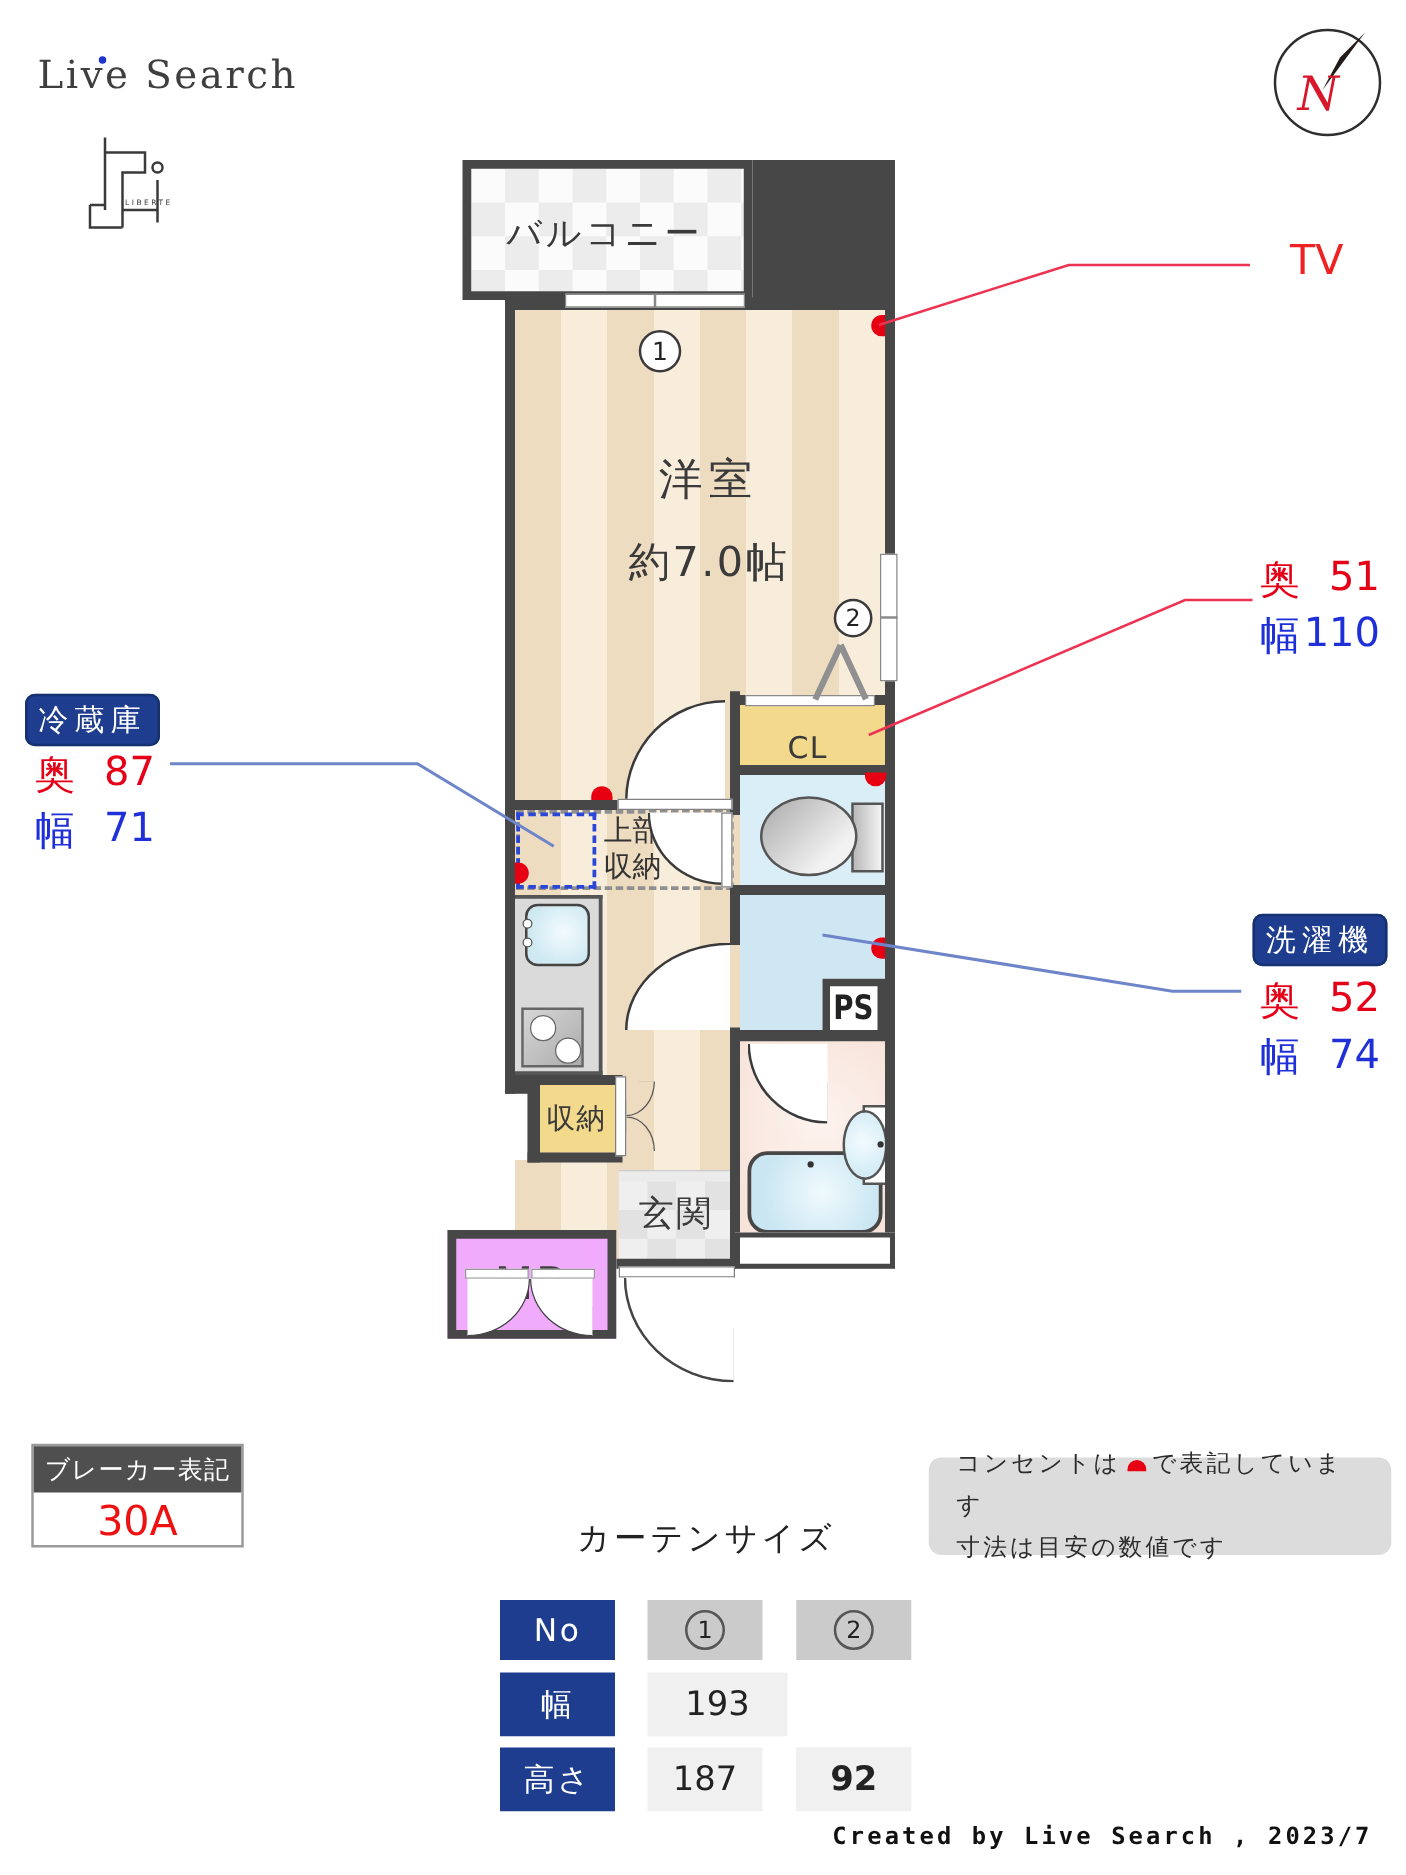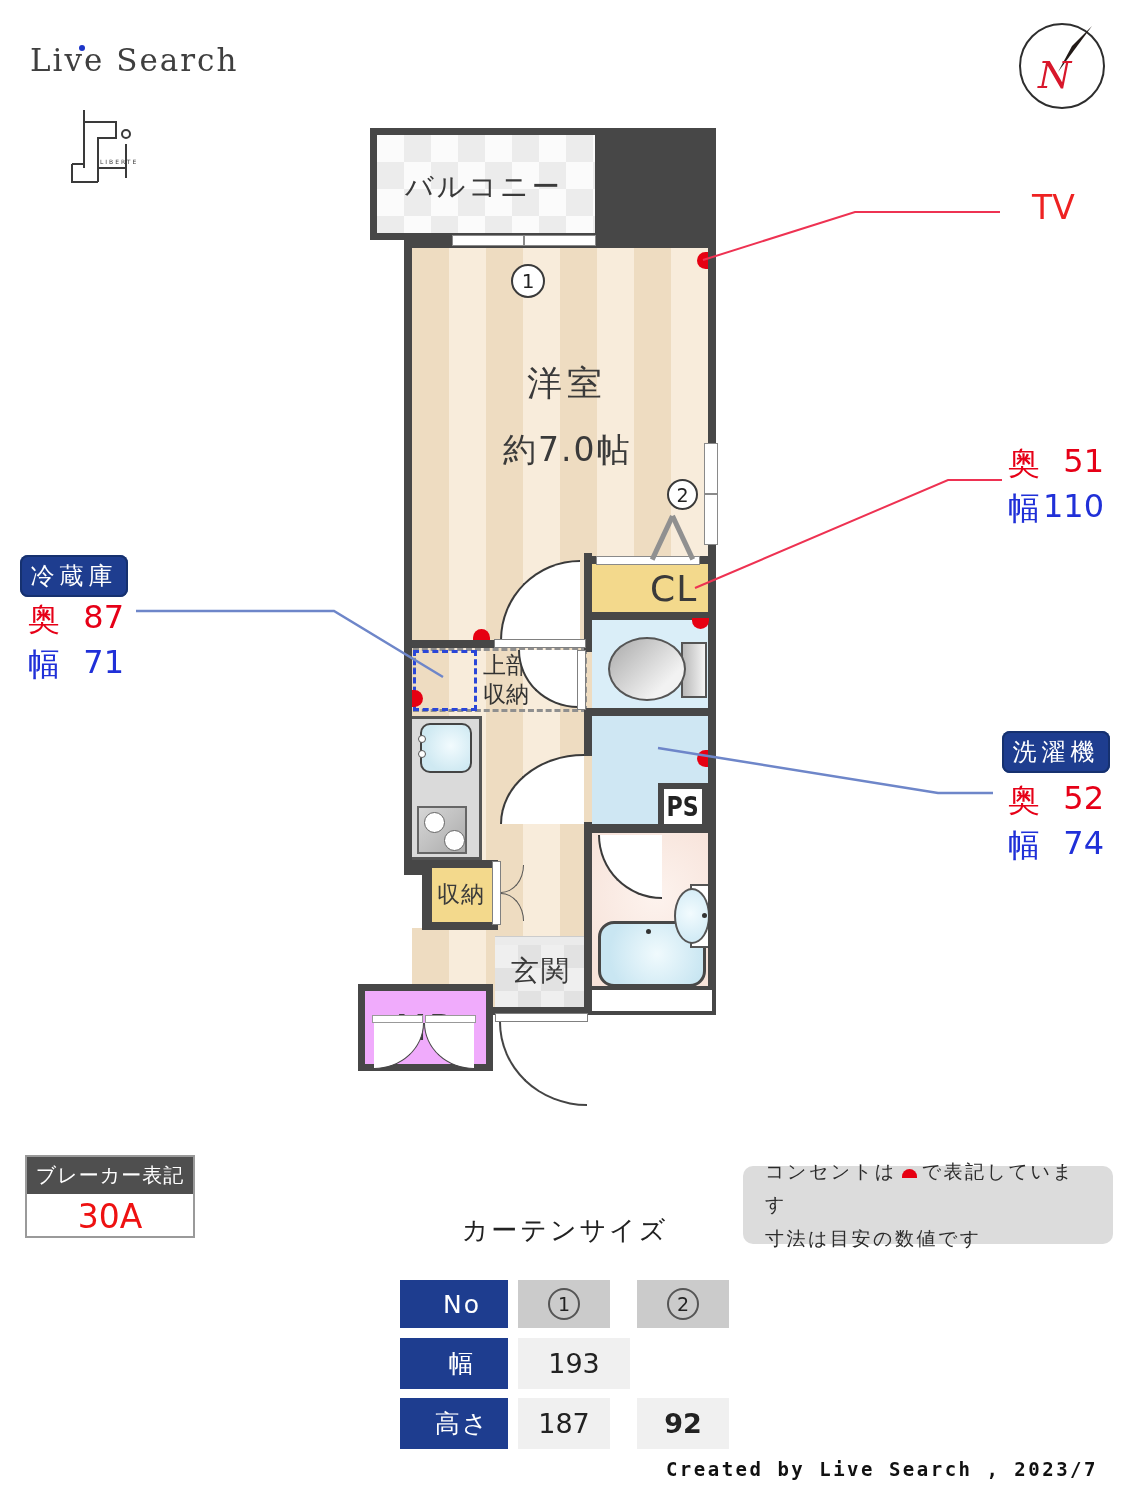--- a/index.html
+++ b/index.html
@@ -22,21 +22,21 @@
   .circ-mark{position:absolute;background:#fff;border:2.5px solid #3a3a3a;border-radius:50%;
              display:flex;align-items:center;justify-content:center;font-size:20px;color:#222;box-sizing:border-box;}
   .dashed-blue{position:absolute;border:3px dashed #2a46d8;box-sizing:border-box;}
   .dashed-gray{position:absolute;border:3px dashed #8f8f8f;box-sizing:border-box;}
   .room-label{position:absolute;color:#3a3a3a;letter-spacing:3px;}
   .pill{position:absolute;background:#1e3d8f;color:#fff;border-radius:8px;display:flex;
         align-items:center;justify-content:center;letter-spacing:5px;box-shadow:0 0 0 2px #16316f inset;}
   .dim-row{position:absolute;display:flex;justify-content:space-between;font-size:32px;font-weight:500;}
   .red{color:#e60017;} .blue{color:#2030d8;}
   .navy-cell{position:absolute;background:#1e3d8f;color:#fff;display:flex;align-items:center;
-             justify-content:center;font-size:25px;letter-spacing:2px;padding-left:16px;}
+             justify-content:center;font-size:25px;letter-spacing:2px;}
   .val-cell{position:absolute;background:#f0f0f0;color:#222;display:flex;align-items:center;
             justify-content:center;font-size:27px;}
   .hdr-cell{position:absolute;background:#cbcbcb;display:flex;align-items:center;justify-content:center;}
   .circ-s{display:inline-flex;width:32px;height:32px;border:2px solid #555;border-radius:50%;
           align-items:center;justify-content:center;font-size:19px;color:#222;box-sizing:border-box;}
   .hleg{position:absolute;width:4.5px;height:48px;background:#909090;transform-origin:50% 0;}
   .dome-glyph{display:inline-block;width:15px;height:9px;border-radius:8px 8px 0 0;background:#e60012;margin:0 5px;}
   .window{position:absolute;background:#fff;border:1.5px solid #8a8a8a;box-sizing:border-box;}
 </style>
 </head>
@@ -178,21 +178,21 @@
 
   <div class="circ-mark" style="left:511px;top:264px;width:34px;height:34px;">
     <span>1</span>
     </div>
   <div class="circ-mark" style="left:667px;top:479px;width:31px;height:31px;font-size:19px;">
     <span>2</span>
     </div>
 
   <div class="room-label" style="left:527px;top:360px;font-size:35px;letter-spacing:5px;">洋室</div>
   <div class="room-label" style="left:503px;top:428px;font-size:33px;letter-spacing:2px;">約7.0帖</div>
-  <div class="room-label" style="left:630px;top:568px;font-size:36px;letter-spacing:1px;margin-left:20px;">CL</div>
+  <div class="room-label" style="left:630px;top:584px;font-size:24px;letter-spacing:1px;">CL</div>
   <div class="room-label" style="left:511px;top:952px;font-size:28px;letter-spacing:2px;">玄関</div>
 
   <svg class="abs" width="1125" height="1500" viewBox="0 0 1125 1500" style="left:0;top:0;pointer-events:none;">
     <polyline points="703,260 855,212 1000,212" fill="none" stroke="#ee3252" stroke-width="2"></polyline>
     <polyline points="695,588 948,480 1002,480" fill="none" stroke="#ee3252" stroke-width="2"></polyline>
     <polyline points="443,677 334,611 136,611" fill="none" stroke="#6e86c9" stroke-width="2.5"></polyline>
     <polyline points="658,748 938,793 993,793" fill="none" stroke="#6e86c9" stroke-width="2.5"></polyline>
   </svg>
 
   <div class="abs red" style="left:1032px;top:188px;font-size:33px;color:#ee2222;">TV</div>

